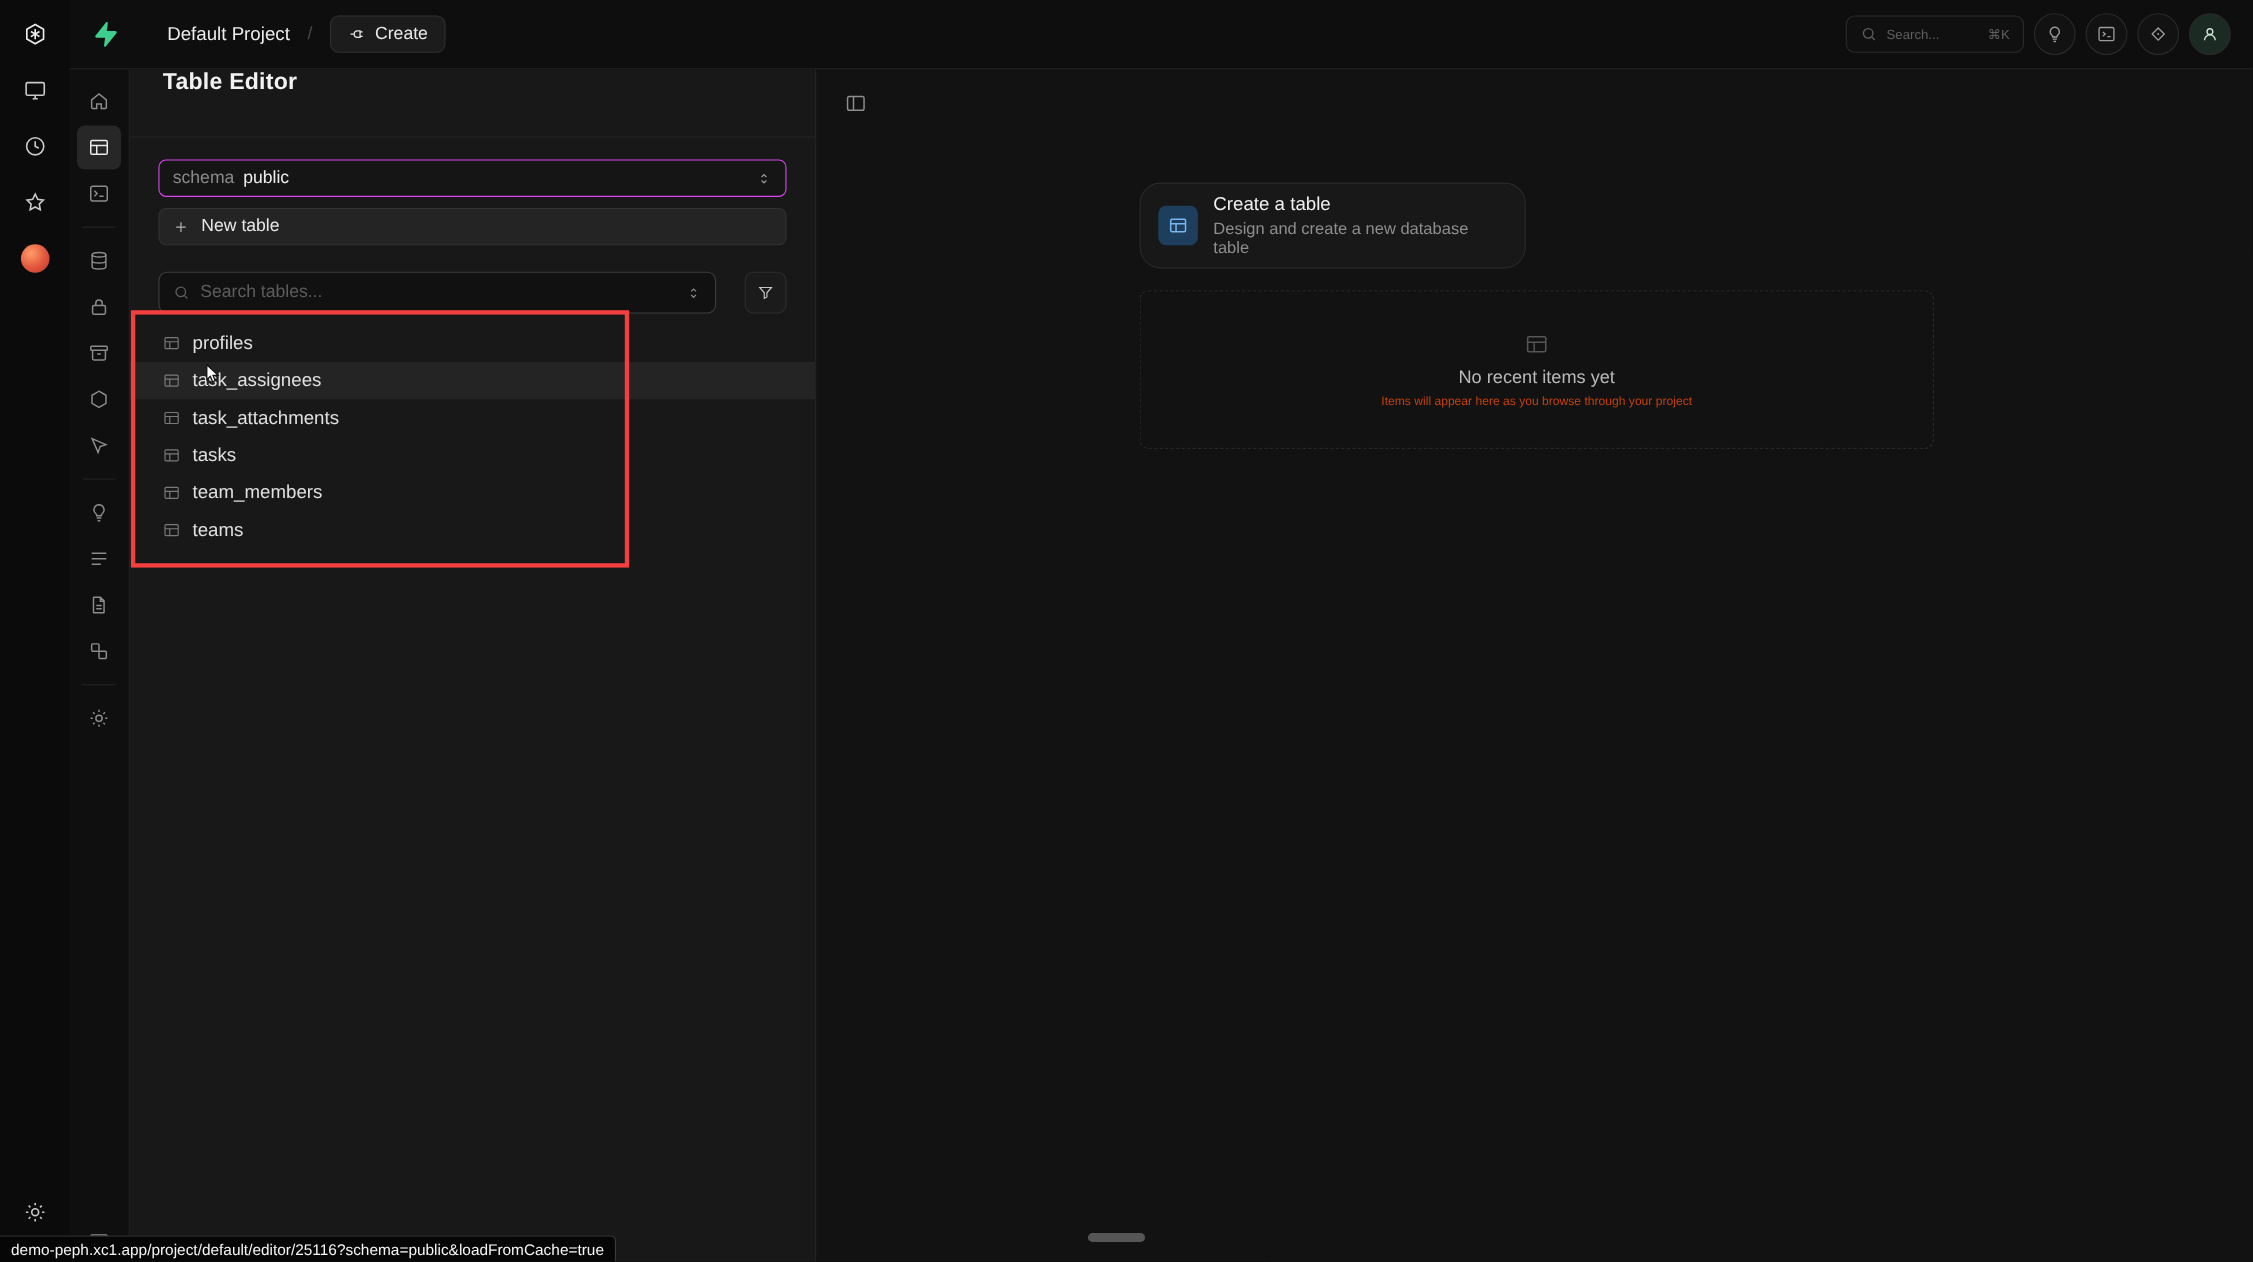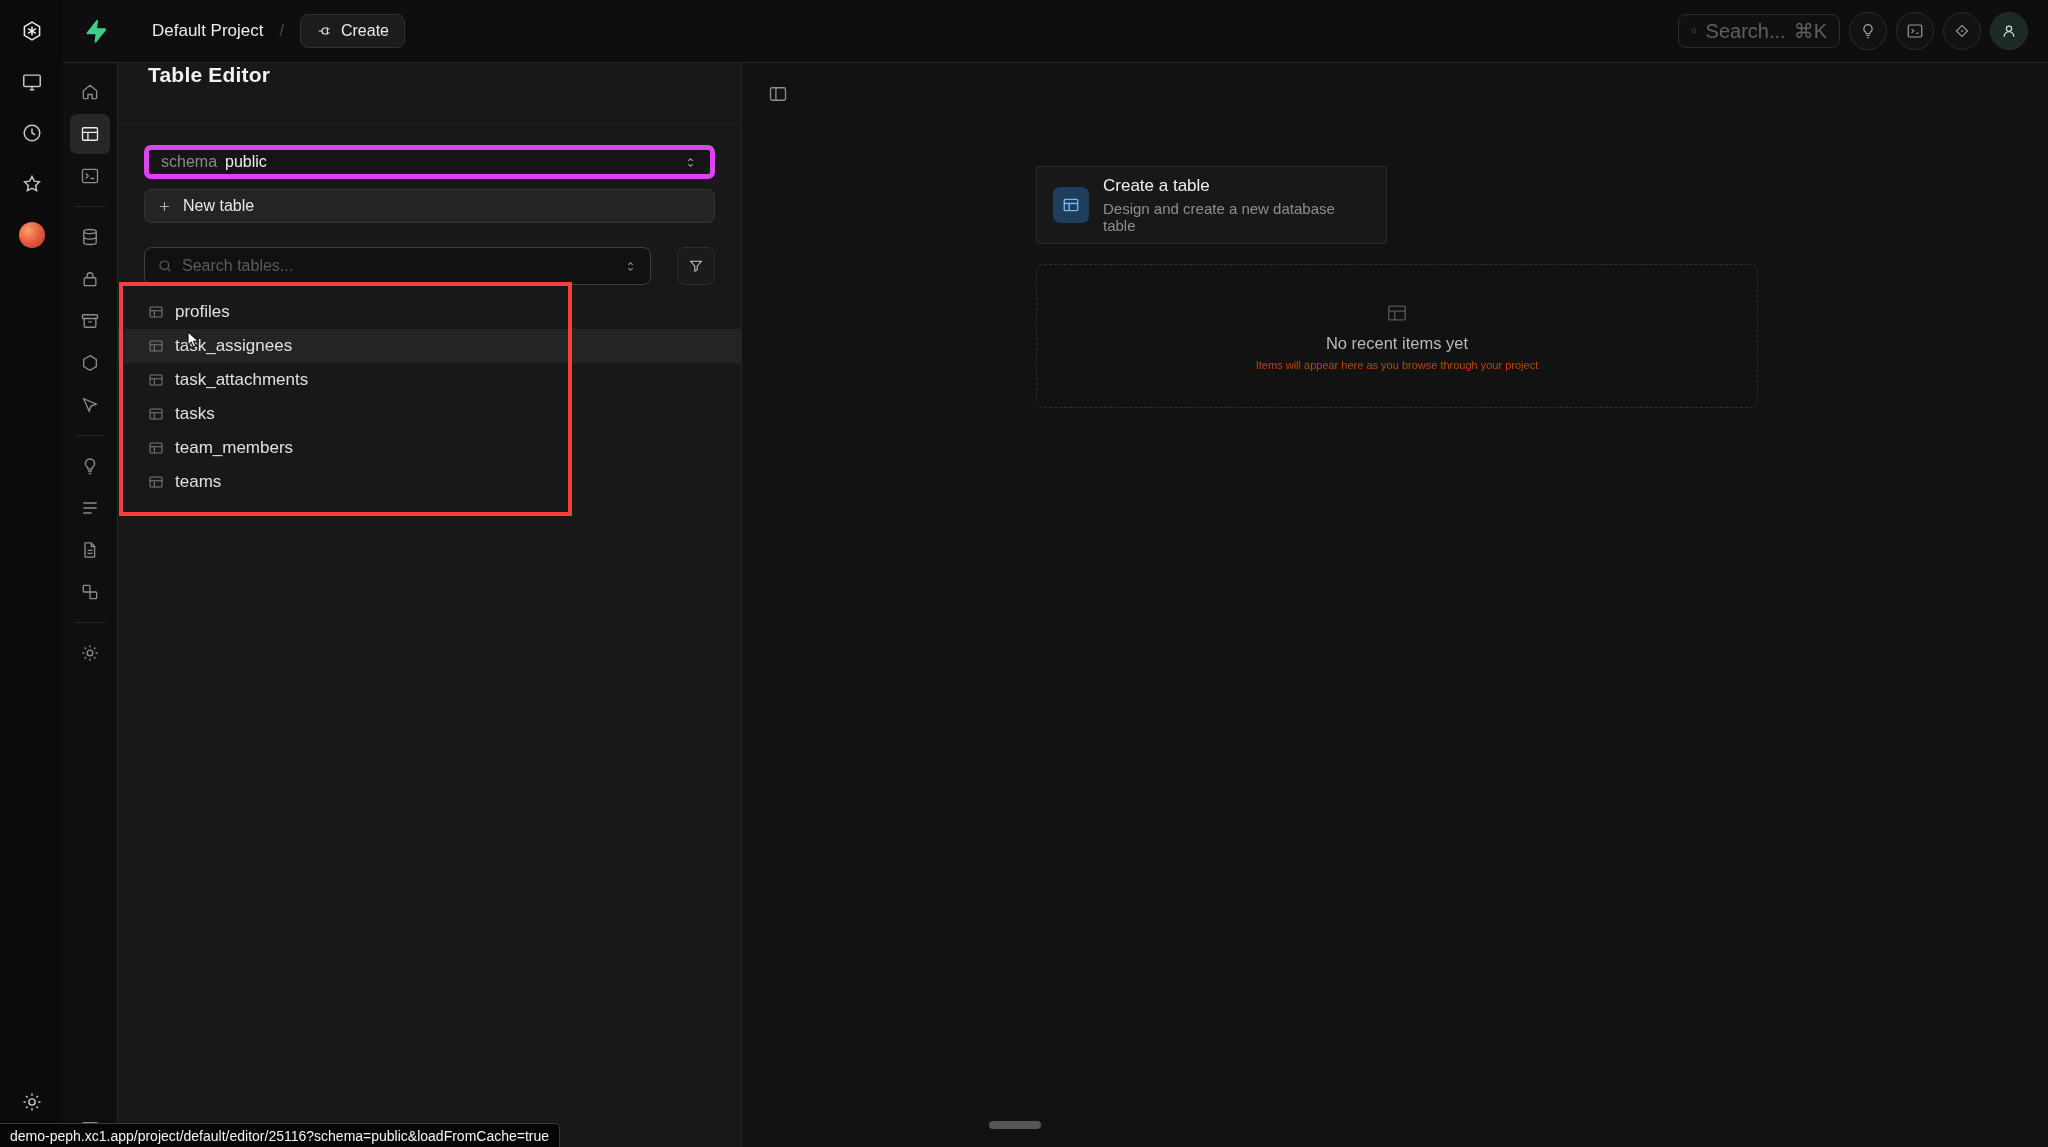--- a/index.html
+++ b/index.html
@@ -25,21 +25,21 @@
     border-bottom:1px solid #242424; display:flex; align-items:center; justify-content:space-between;
     padding:0 20px 0 19px; z-index:4; }
   .topbar-left { display:flex; align-items:center; gap:16px; }
   .logo-wrap { margin-right:28px; }
   .crumb { font-size:17px; color:#ececec; }
   .crumb-sep { color:#4a4a4a; font-size:16px; }
   .connect-btn { display:flex; align-items:center; gap:9px; height:34px; padding:0 15px;
     border:1px solid #313131; border-radius:8px; background:#1c1c1c; font-size:16px; color:#eaeaea; }
   .topbar-right { display:flex; align-items:center; gap:9px; }
   .search-pill { display:flex; align-items:center; gap:8px; width:162px; height:34px; padding:0 12px;
-    border:1px solid #2b2b2b; border-radius:8px; color:#5f5f5f; font-size:20px; background:#101010; }
+    border:1px solid #2b2b2b; border-radius:8px; color:#5f5f5f; font-size:12px; background:#101010; }
   .search-pill .grow { flex:1; }
   .icon-btn { width:38px; height:38px; border-radius:50%; border:1px solid #2b2b2b;
     display:flex; align-items:center; justify-content:center; color:#9c9c9c; background:#121212; }
   .avatar-btn { background:#1b2a23; color:#cfe8da; }
 
   
   .nav-rail { position:absolute; left:63px; top:63px; bottom:0; width:55px; background:#0f0f0f;
     border-right:1px solid #222; display:flex; flex-direction:column; align-items:center;
     padding:8px 0; z-index:3; }
   .nav-btn { width:40px; height:40px; margin:1px 0; border-radius:7px;
@@ -47,21 +47,21 @@
   .nav-btn.active { background:#272727; color:#ececec; }
   .nav-div { width:30px; border-top:1px solid #242424; margin:9px 0; }
   .cut-icon { position:absolute; bottom:8px; left:50%; transform:translateX(-50%); color:#8c8c8c; }
 
   
   .left-panel { position:absolute; left:118px; top:63px; bottom:0; width:624px; background:#181818;
     border-right:1px solid #242424; z-index:2; }
   .panel-header { height:62px; border-bottom:1px solid #242424; display:flex; align-items:flex-start; padding:0 30px; }
   .panel-header h1 { font-size:21px; font-weight:600; letter-spacing:.2px; color:#f2f2f2; }
   .panel-body { padding:20px 26px 0; }
-  .schema-select { width:100%; height:34px; background:#151515; border:5px solid #d946ef; border-radius:7px;
+  .schema-select { width:100%; height:34px; background:#151515; border:1px solid #d946ef; border-radius:7px;
     display:flex; align-items:center; gap:8px; padding:0 12px; font-size:16px; }
   .schema-select .lbl { color:#8a8a8a; }
   .schema-select .val { color:#ededed; flex:1; }
   .schema-select .unfold { color:#9a9a9a; }
   .new-table-btn { margin-top:10px; width:100%; height:34px; background:#242424; border:1px solid #323232;
     border-radius:7px; display:flex; align-items:center; gap:11px; padding:0 12px; font-size:16px; color:#e8e8e8; }
   .new-table-btn .plus { color:#b0b0b0; }
   .search-row { margin-top:24px; display:flex; gap:26px; align-items:center; }
   .table-search { flex:1; height:38px; border:1px solid #3e3e3e; border-radius:8px; background:#111111;
     display:flex; align-items:center; gap:9px; padding:0 12px; color:#5c5c5c; }
@@ -79,21 +79,21 @@
 
   
   .red-annotation { position:absolute; left:119px; top:282px; width:453px; height:234px;
     border:4px solid #f23f3f; z-index:30; pointer-events:none; }
   .cursor { position:absolute; left:183px; top:329px; z-index:31; pointer-events:none; }
 
   
   .content { position:absolute; left:742px; top:63px; right:0; bottom:0; background:#121212; z-index:1; }
   .collapse-btn { position:absolute; left:26px; top:21px; color:#8e8e8e; }
   .main-inner { position:absolute; left:294px; top:103px; width:722px; }
-  .create-card { width:351px; height:78px; border:1px solid #2a2a2a; background:#181818; border-radius:2px;
+  .create-card { width:351px; height:78px; border:1px solid #2a2a2a; background:#181818; border-radius:19px;
     padding:0 16px; display:flex; gap:14px; align-items:center; }
   .chip { flex:none; width:36px; height:36px; border-radius:7px; background:#1d3e5c; color:#79b8f3;
     display:flex; align-items:center; justify-content:center; }
   .card-title { font-size:17px; color:#f0f0f0; font-weight:500; }
   .card-sub { font-size:15px; color:#8e8e8e; margin-top:4px; }
   .recent-heading { margin-top:57px; font-size:17px; font-weight:500; color:#ededed; }
   .empty-box { margin-top:20px; height:144px; border:1px dashed #2f2f2f; border-radius:8px;
     display:flex; flex-direction:column; align-items:center; justify-content:center; }
   .empty-box .tbl-icon { color:#565656; margin-bottom:10px; }
   .empty-title { font-size:16.5px; color:#b9b9b9; }

